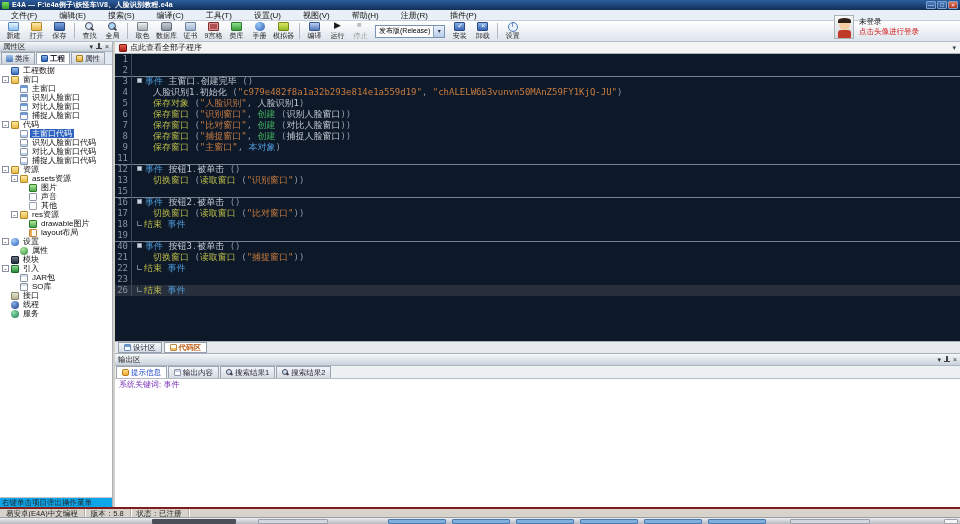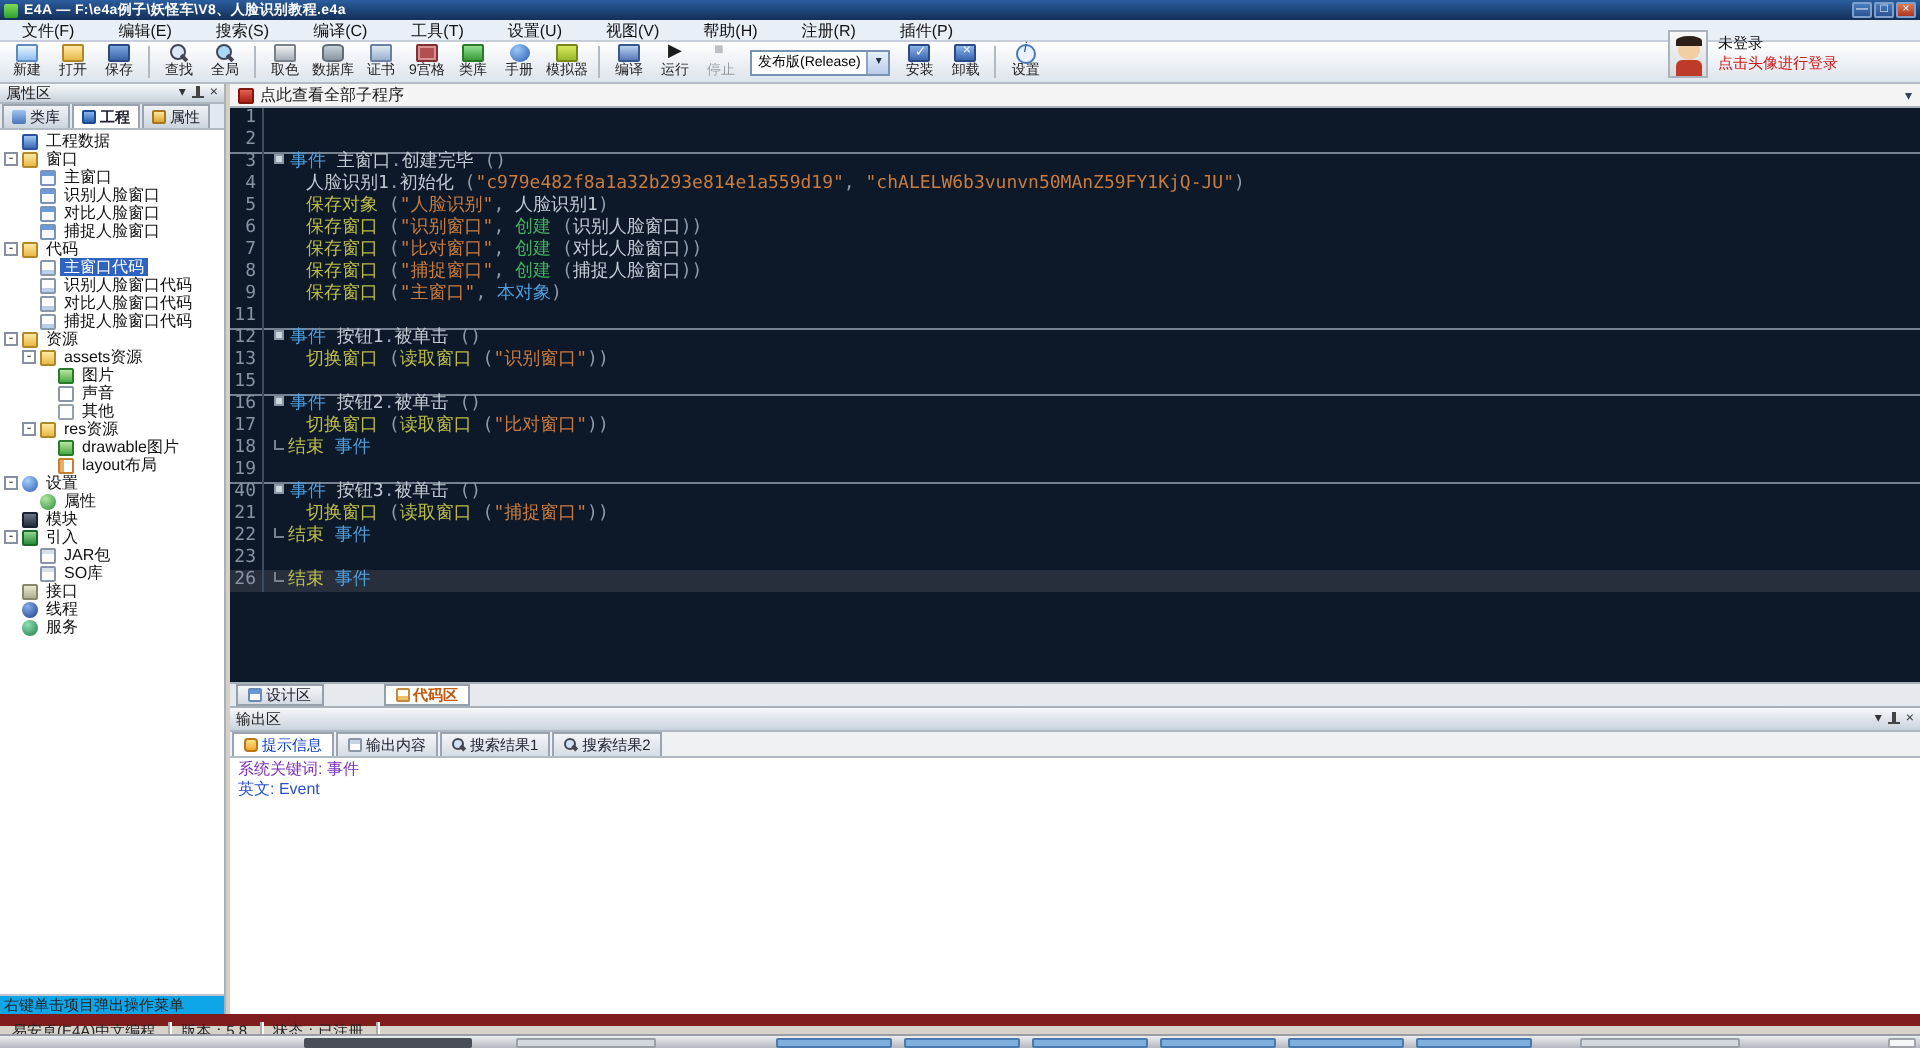--- a/index.html
+++ b/index.html
@@ -117,21 +117,21 @@
   .indent{display:inline-block;width:16px;}
   .codebox{display:inline-block;width:5px;height:5px;background:#cdd5de;border:1px solid #8a96a4;margin-right:3px;vertical-align:1px;}
   .conn{display:inline-block;width:5px;height:5px;border-left:1px solid #76828f;border-bottom:1px solid #76828f;margin-right:2px;vertical-align:1px;}
   .tk-ev{color:#4f9edc;} .tk-kw{color:#4f9edc;}
   .tk-fn{color:#bcbc4a;}
   .tk-grn{color:#42b060;}
   .tk-str{color:#c87c40;}
   .tk-id{color:#c2cad2;}
   .tk-pn{color:#8b99a8;}
 
-  #edbottomtabs{left:115px;top:341px;width:845px;height:13px;background:#e6eaee;border-top:1px solid #a8b0ba;border-bottom:1px solid #a8b0ba;display:flex;align-items:center;padding-left:3px;gap:28px;}
+  #edbottomtabs{left:115px;top:341px;width:845px;height:13px;background:#e6eaee;border-top:1px solid #a8b0ba;border-bottom:1px solid #a8b0ba;display:flex;align-items:center;padding-left:3px;}
   .btab{height:11px;border:1px solid #96a0ac;background:linear-gradient(#f6f8fa,#d4dae2);display:flex;align-items:center;font-size:7.5px;padding:0 5px;margin-right:2px;color:#223;}
   .btab.active{background:#fefefe;color:#c05a10;font-weight:bold;}
   .bti{width:7px;height:7px;margin-right:2px;border-radius:1px;}
   .bti-design{background:#f6fafe;border:1px solid #6a8ab8;box-shadow:inset 0 2px 0 #6a9ad8;}
   .bti-code{background:#fffdf6;border:1px solid #c08a40;box-shadow:inset 0 -2px 0 #f0c060;}
 
   
   #outhead{left:115px;top:354px;width:845px;height:12px;}
   #outtabs{left:115px;top:366px;width:845px;height:13px;background:#eef1f4;border-bottom:1px solid #b2bac4;display:flex;align-items:flex-end;padding:1px 1px 0;}
   .otab{height:12px;border:1px solid #9aa4b0;border-bottom:none;background:linear-gradient(#f2f5f8,#d6dce4);font-size:7.5px;display:flex;align-items:center;padding:0 5px;margin-right:1px;color:#223;}
@@ -141,21 +141,21 @@
   .oti-content{background:#fdfdfd;border:1px solid #8a96a8;box-shadow:inset 0 2px 0 #c8d4e2;}
   .oti-search{background:transparent;position:relative;}
   .oti-search::before{content:"";position:absolute;left:0;top:0;width:4px;height:4px;border:1px solid #445;border-radius:50%;background:#cfe0f0;}
   .oti-search::after{content:"";position:absolute;left:4px;top:4px;width:3px;height:1.5px;background:#445;transform:rotate(45deg);}
   #outcontent{left:115px;top:379px;width:845px;height:128px;background:#fff;font-size:8px;line-height:10px;padding:1px 4px;}
   .oline{white-space:nowrap;}
   .oline:nth-child(1){color:#7a2fb8;}
   .oline:nth-child(2){color:#2b50c8;}
 
   
-  #statusbar{left:0;top:507px;width:960px;height:10px;background:#d7d3cb;border-top:6px solid #7f1d1d;display:flex;align-items:center;font-size:7.5px;color:#222;}
+  #statusbar{left:0;top:507px;width:960px;height:10px;background:#d7d3cb;border-top:2px solid #7f1d1d;display:flex;align-items:center;font-size:7.5px;color:#222;}
   .scell{padding:0 6px;border-right:1px solid #b0aca4;box-shadow:1px 0 0 #fff;line-height:9px;white-space:nowrap;}
 
   
   #taskbar{left:0;top:517px;width:960px;height:7px;background:linear-gradient(#eceef0,#b4b8be);border-top:1px solid #9a9ea4;}
   .tkb{position:absolute;top:1px;height:5px;border-radius:1px;}
   .tkb.dark{background:#4a4e56;}
   .tkb.light{background:#d2d8de;border:1px solid #9aa0a8;}
   .tkb.blue{background:#7fb0dd;border:1px solid #4a7ab0;}
   .tkb.white{background:#f4f6f8;border:1px solid #a0a4aa;}
 </style>
@@ -516,21 +516,20 @@
       <span class="oti oti-search"></span>
       <span>搜索结果1</span>
     </span>
     <span class="otab">
       <span class="oti oti-search"></span>
       <span>搜索结果2</span>
     </span>
   </div>
 <div class="abs" id="outcontent">
     <div class="oline">系统关键词: 事件</div>
-    <div class="oline">英文: Event</div>
   </div>
 
 <div class="abs" id="statusbar">
   <span class="scell">易安卓(E4A)中文编程</span>
   <span class="scell">版本：5.8</span>
   <span class="scell">状态：已注册</span>
 </div>
 
 <div class="abs" id="taskbar">
   <div class="tkb dark" style="left:152px;width:84px;"></div>

